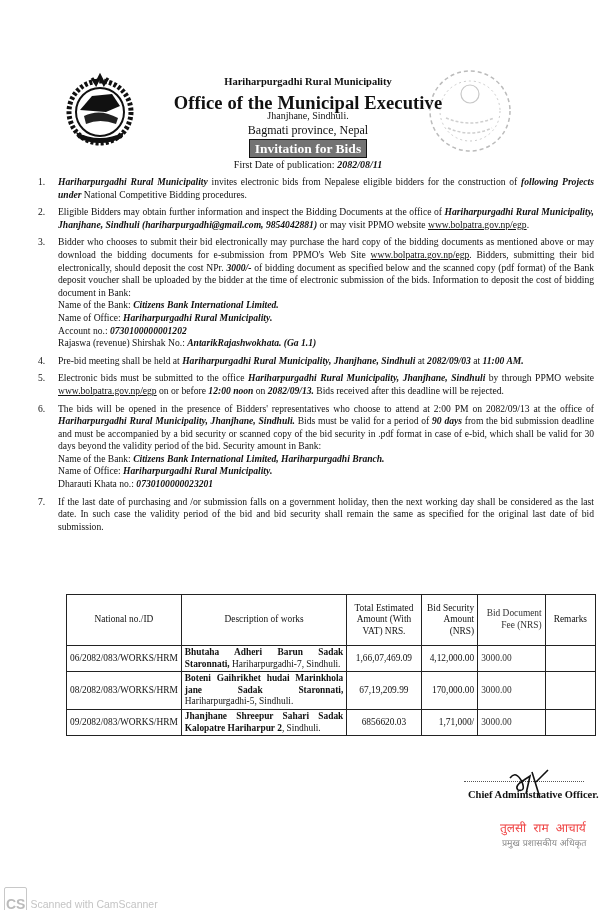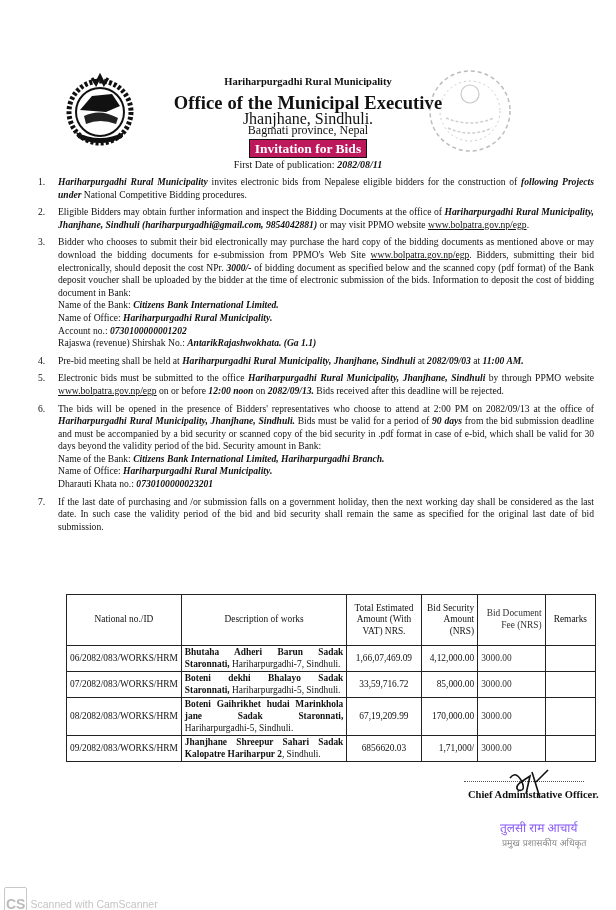--- a/index.html
+++ b/index.html
@@ -3,45 +3,45 @@
 <meta charset="utf-8">
 <style>
   html, body { margin:0; padding:0; }
   body { width:616px; height:910px; background:#ffffff; position:relative; overflow:hidden;
          font-family:"Liberation Serif", serif; color:#111; }
   .emblem { position:absolute; left:62px; top:72px; width:76px; height:78px; }
   .stamp { position:absolute; left:424px; top:66px; width:92px; height:90px; }
   .hdr { position:absolute; left:0; width:616px; text-align:center; }
   .hdr-muni { top:76px; font-size:10.5px; font-weight:bold; }
   .hdr-office { top:93px; font-size:18.5px; font-weight:bold; letter-spacing:0.1px; }
-  .hdr-addr1 { top:110px; font-size:16px; }
+  .hdr-addr1 { top:110px; font-size:10px; }
   .hdr-addr2 { top:123px; font-size:12px; }
   .hdr-title { top:139px; }
-  .hdr-title span { background:#be185d; color:#fff; font-weight:bold; font-size:13.5px; padding:1px 5px; border:1px solid #111; }
+  .hdr-title span { background:#737373; color:#fff; font-weight:bold; font-size:13.5px; padding:1px 5px; border:1px solid #111; }
   .hdr-pub { top:159px; font-size:10px; }
   .items { position:absolute; left:38px; top:176px; width:556px; font-size:9.6px; line-height:12.6px; }
   .item { display:flex; margin-bottom:5px; }
   .num { width:20px; flex:none; }
   .txt { flex:1; text-align:justify; }
   .sub { display:block; }
   a.link { color:#111; text-decoration:underline; }
   table.bids { position:absolute; left:66px; top:594px; width:530px; border-collapse:collapse; font-size:9.4px; line-height:11.6px; }
   table.bids th, table.bids td { border:1px solid #222; padding:1px 3px; vertical-align:middle; }
   table.bids th { font-weight:normal; }
   .c-id { width:85px; text-align:center; }
   .c-desc { width:165px; text-align:justify; }
   .c-amt { width:68px; text-align:center; }
   .c-sec { width:50px; text-align:right; }
   .c-fee { width:62px; text-align:left; color:#333; }
   .c-rem { width:44px; text-align:center; }
   .desc-bold { font-weight:bold; }
   .sig { position:absolute; left:468px; top:789px; width:140px; font-size:10.5px; font-weight:bold; }
   .sig-dots { position:absolute; left:464px; top:781px; width:120px; border-top:1px dotted #555; }
   .signature { position:absolute; left:506px; top:768px; width:48px; height:34px; }
-  .nep1 { position:absolute; left:500px; top:819px; font-size:12px; color:#8b5cf6; font-family:Liberation Serif, serif; }
+  .nep1 { position:absolute; left:500px; top:819px; font-size:12px; color:#ef4444; font-family:Liberation Mono, monospace; }
   .nep2 { position:absolute; left:502px; top:836px; font-size:9px; color:#888; font-family:"DejaVu Sans", sans-serif; }
   .cs { position:absolute; left:4px; top:887px; font-family:"Liberation Sans", sans-serif; font-size:10.5px; color:#c4c4c4; display:flex; align-items:center; gap:3px; }
   .cs-logo { border:1px solid #c8c8c8; border-radius:2px; font-size:14px; padding:8px 1px; color:#bbb; font-weight:bold; }
 </style>
 </head>
 <body>
 
 <svg class="emblem" viewBox="0 0 76 78">
   <circle cx="38" cy="40" r="31" fill="none" stroke="#111" stroke-width="5" stroke-dasharray="3 2"></circle>
   <circle cx="38" cy="40" r="24" fill="#fff" stroke="#111" stroke-width="2"></circle>
@@ -110,28 +110,20 @@
   <tbody id="tbody">
       <tr>
         <td class="c-id">06/2082/083/WORKS/HRM</td>
         <td class="c-desc"><span class="desc-bold">Bhutaha Adheri Barun Sadak Staronnati,</span><span> Hariharpurgadhi-7, Sindhuli.</span></td>
         <td class="c-amt">1,66,07,469.09</td>
         <td class="c-sec">4,12,000.00</td>
         <td class="c-fee">3000.00</td>
         <td class="c-rem"></td>
       </tr>
       <tr>
-        <td class="c-id">07/2082/083/WORKS/HRM</td>
-        <td class="c-desc"><span class="desc-bold">Boteni dekhi Bhalayo Sadak Staronnati,</span><span> Hariharpurgadhi-5, Sindhuli.</span></td>
-        <td class="c-amt">33,59,716.72</td>
-        <td class="c-sec">85,000.00</td>
-        <td class="c-fee">3000.00</td>
-        <td class="c-rem"></td>
-      </tr>
-      <tr>
         <td class="c-id">08/2082/083/WORKS/HRM</td>
         <td class="c-desc"><span class="desc-bold">Boteni Gaihrikhet hudai Marinkhola jane Sadak Staronnati,</span><span> Hariharpurgadhi-5, Sindhuli.</span></td>
         <td class="c-amt">67,19,209.99</td>
         <td class="c-sec">170,000.00</td>
         <td class="c-fee">3000.00</td>
         <td class="c-rem"></td>
       </tr>
       <tr>
         <td class="c-id">09/2082/083/WORKS/HRM</td>
         <td class="c-desc"><span class="desc-bold">Jhanjhane Shreepur Sahari Sadak Kalopatre Hariharpur 2</span><span>, Sindhuli.</span></td>

